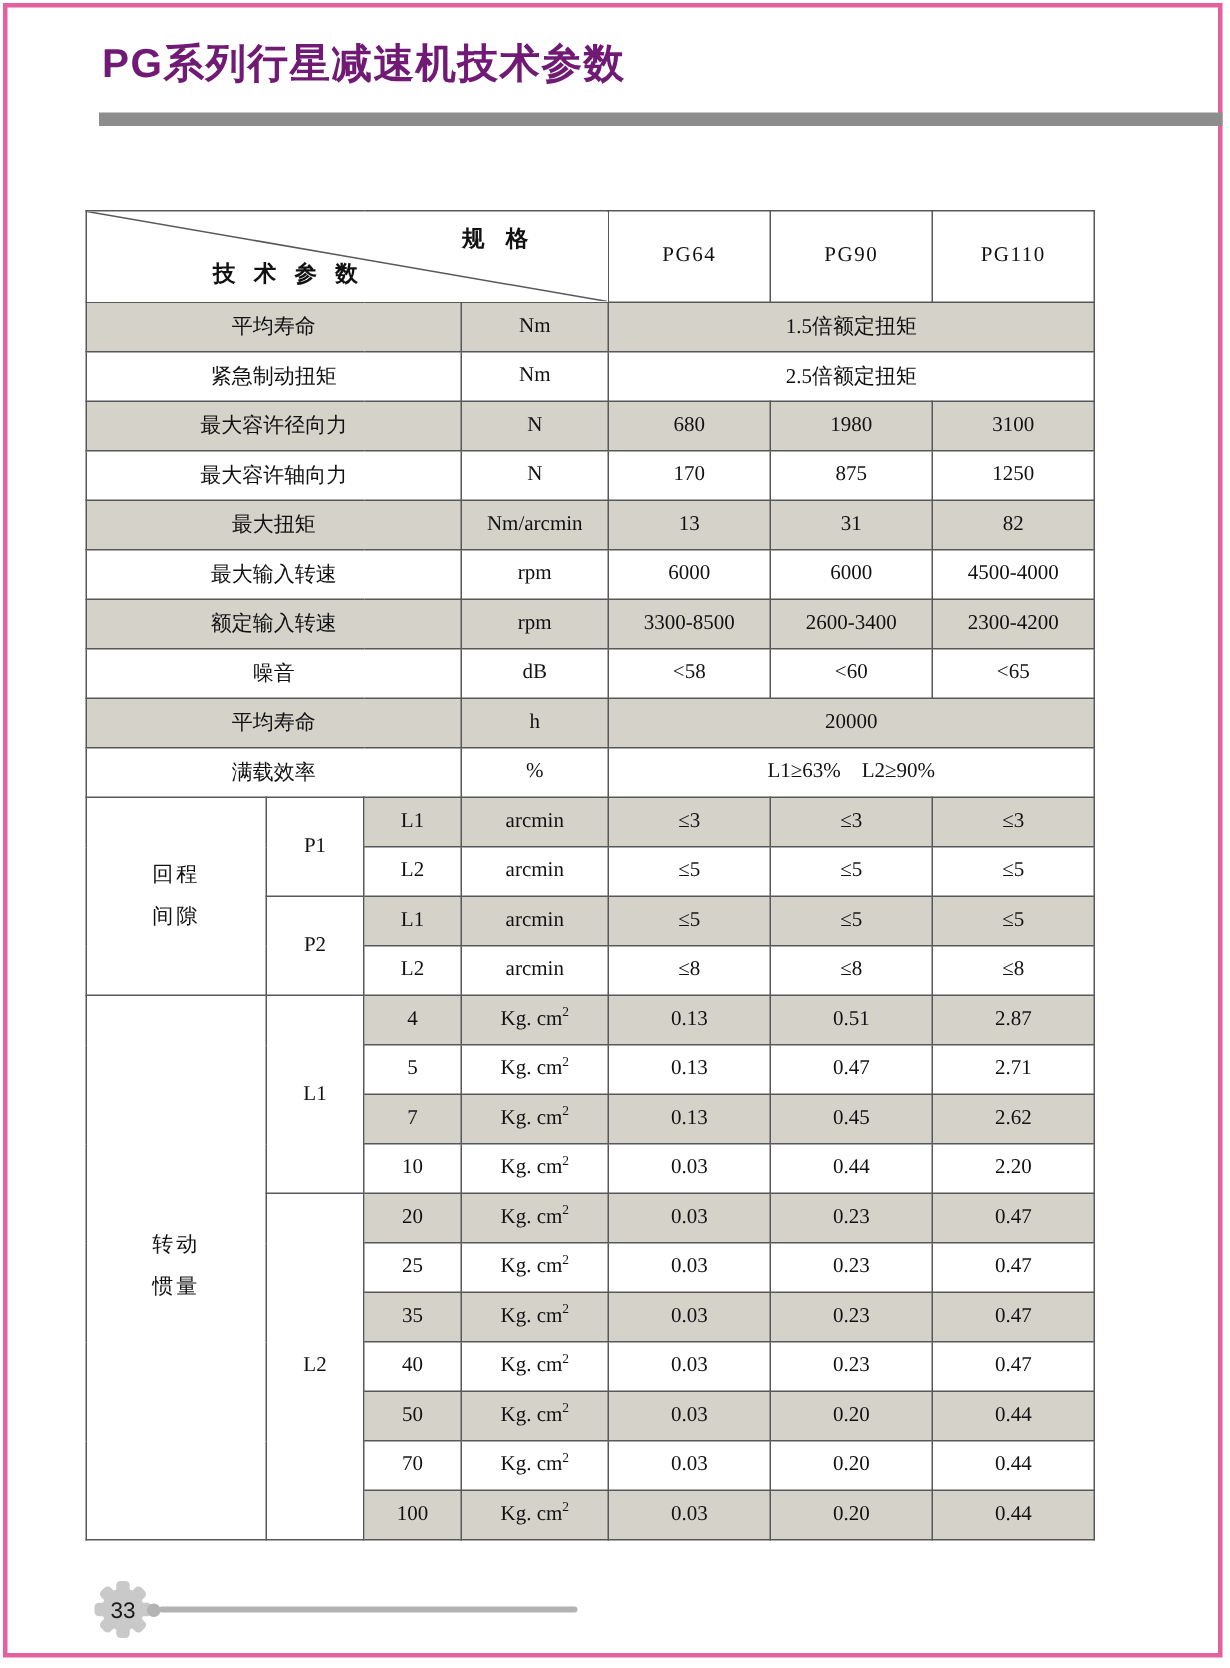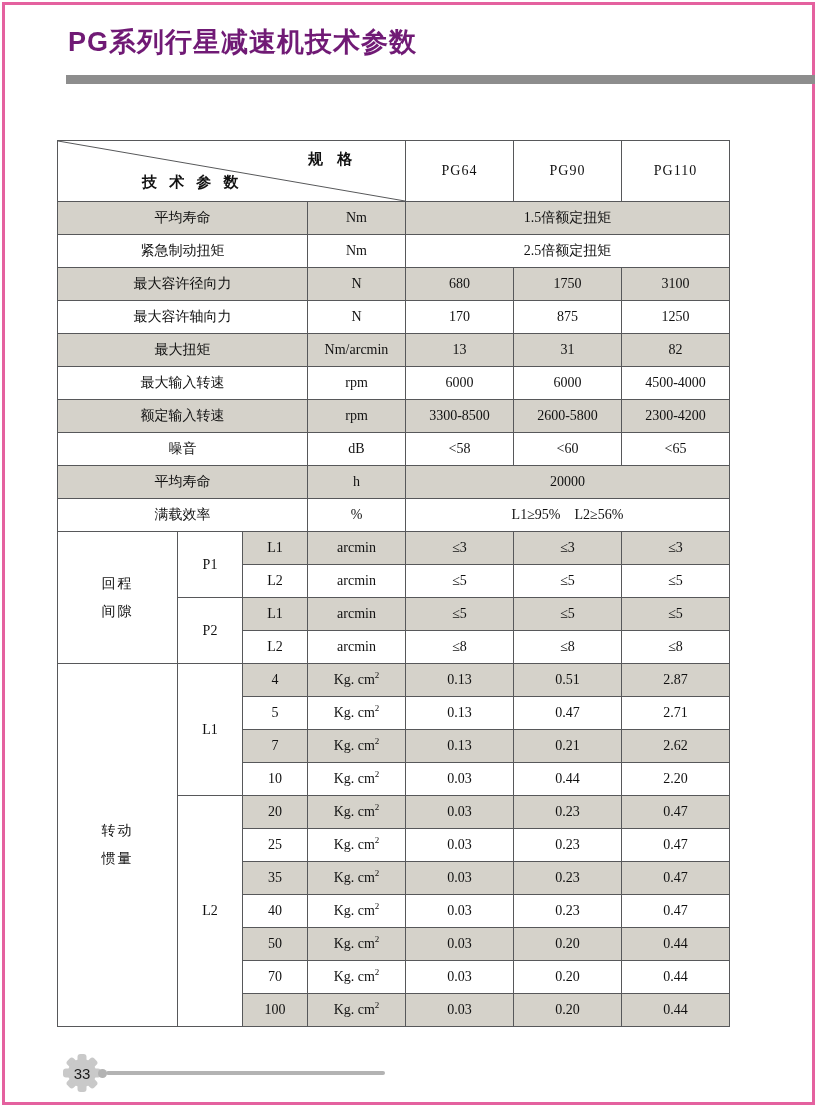--- a/index.html
+++ b/index.html
@@ -96,21 +96,21 @@
   </tr>
   <tr>
     <td colspan="3">紧急制动扭矩</td>
     <td class="mono">Nm</td>
     <td colspan="3" class="mono spanval">2.5倍额定扭矩</td>
   </tr>
   <tr class="g">
     <td colspan="3">最大容许径向力</td>
     <td class="mono">N</td>
     <td class="mono">680</td>
-    <td class="mono">1750</td>
+    <td class="mono">1980</td>
     <td class="mono">3100</td>
   </tr>
   <tr>
     <td colspan="3">最大容许轴向力</td>
     <td class="mono">N</td>
     <td class="mono">170</td>
     <td class="mono">875</td>
     <td class="mono">1250</td>
   </tr>
   <tr class="g">
@@ -124,39 +124,39 @@
     <td colspan="3">最大输入转速</td>
     <td class="mono">rpm</td>
     <td class="mono">6000</td>
     <td class="mono">6000</td>
     <td class="mono">4500-4000</td>
   </tr>
   <tr class="g">
     <td colspan="3">额定输入转速</td>
     <td class="mono">rpm</td>
     <td class="mono">3300-8500</td>
-    <td class="mono">2600-5800</td>
+    <td class="mono">2600-3400</td>
     <td class="mono">2300-4200</td>
   </tr>
   <tr>
     <td colspan="3">噪音</td>
     <td class="mono">dB</td>
     <td class="mono">&lt;58</td>
     <td class="mono">&lt;60</td>
     <td class="mono">&lt;65</td>
   </tr>
   <tr class="g">
     <td colspan="3">平均寿命</td>
     <td class="mono">h</td>
     <td colspan="3" class="mono spanval">20000</td>
   </tr>
   <tr>
     <td colspan="3">满载效率</td>
     <td class="mono">%</td>
-    <td colspan="3" class="mono spanval">L1≥95%    L2≥56%</td>
+    <td colspan="3" class="mono spanval">L1≥63%    L2≥90%</td>
   </tr>
 
   <tr class="g">
     <td rowspan="4" class="grp wcell">
       <div>回程</div>
       <div>间隙</div>
     </td>
     <td rowspan="2" class="mono wcell">P1</td>
     <td class="mono">L1</td>
     <td class="mono">arcmin</td>
@@ -203,21 +203,21 @@
     <td class="mono">5</td>
     <td class="mono"><span>Kg. cm</span><sup class="sq">2</sup></td>
     <td class="mono">0.13</td>
     <td class="mono">0.47</td>
     <td class="mono">2.71</td>
   </tr>
   <tr class="g">
     <td class="mono">7</td>
     <td class="mono"><span>Kg. cm</span><sup class="sq">2</sup></td>
     <td class="mono">0.13</td>
-    <td class="mono">0.21</td>
+    <td class="mono">0.45</td>
     <td class="mono">2.62</td>
   </tr>
   <tr>
     <td class="mono">10</td>
     <td class="mono"><span>Kg. cm</span><sup class="sq">2</sup></td>
     <td class="mono">0.03</td>
     <td class="mono">0.44</td>
     <td class="mono">2.20</td>
   </tr>
   <tr class="g">

